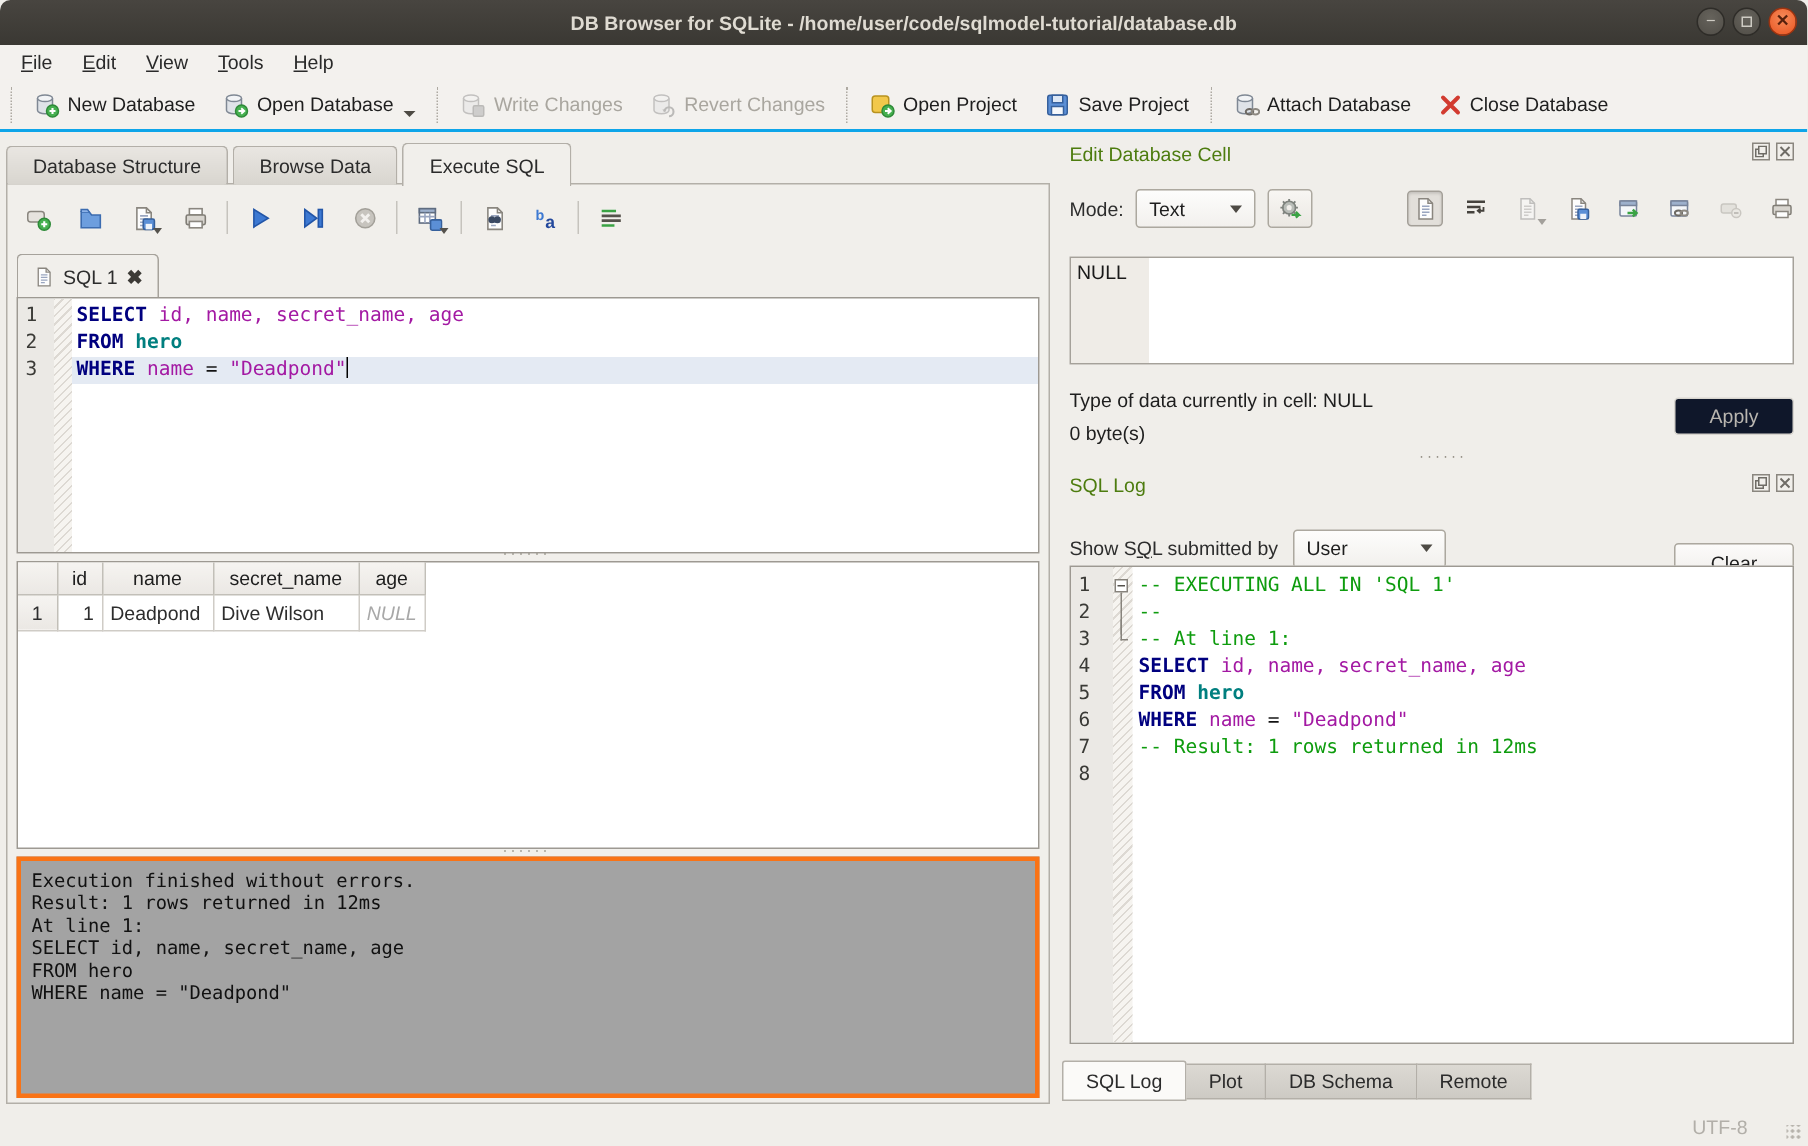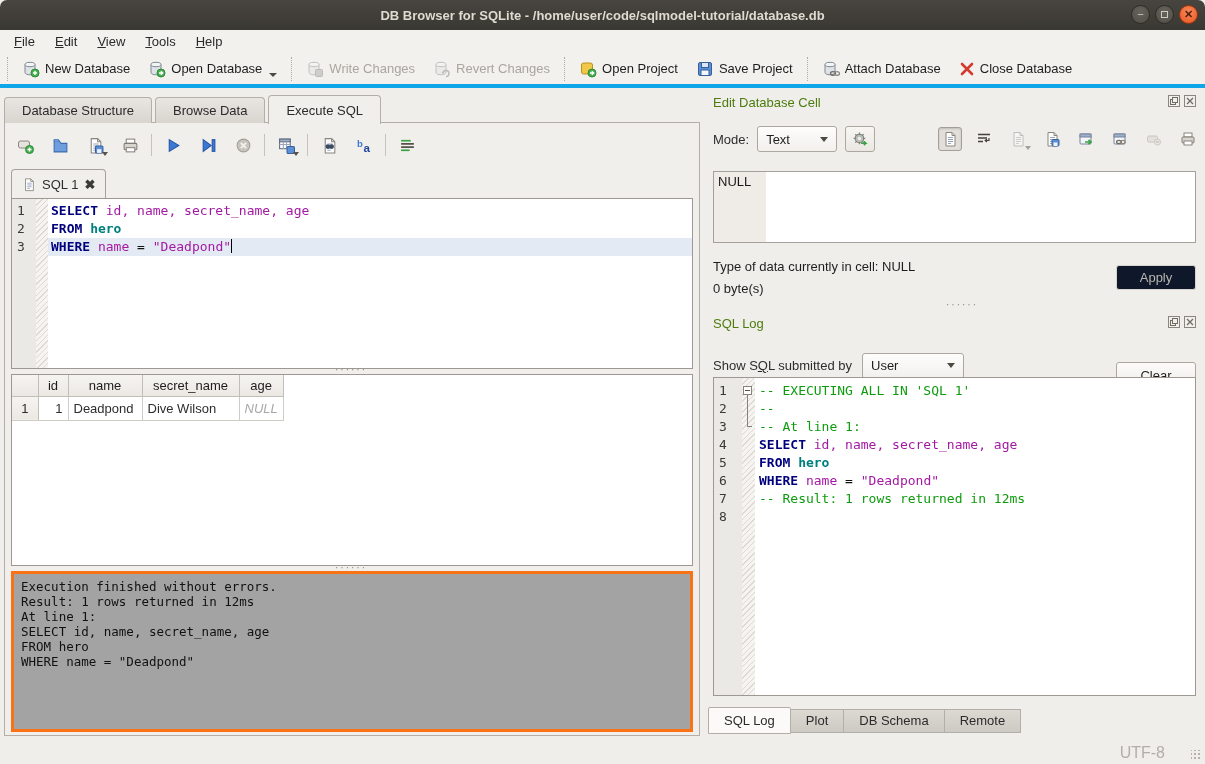--- a/index.html
+++ b/index.html
@@ -20,21 +20,21 @@
   .win-btn .sq { width:7px; height:7px; border:1.5px solid #cfccc4; }
 
   
   .menubar { position:absolute; left:0; top:30px; width:100%; height:23px; background:#f3f1ee;
     display:flex; align-items:center; padding-left:4px; }
   .menu-item { padding:3px 10px; color:#2a2a2a; }
   .mn { text-decoration:underline; }
 
   
   .toolbar { position:absolute; left:0; top:53px; width:100%; height:35px; background:#f3f1ee;
-    border-bottom:4px solid #0ea5e9; display:flex; align-items:center; padding:0 2px; }
+    border-bottom:2px solid #0ea5e9; display:flex; align-items:center; padding:0 2px; }
   .tb-sep { align-self:center; height:24px; border-left:1px dotted #aeaaa2; margin:0 5px; }
   .tb-btn { display:flex; align-items:center; gap:5px; padding:4px 9px; border-radius:3px; color:#1e1e1e; position:relative; }
   .tb-btn.disabled { color:#a9a69f; }
   .tb-btn.disabled svg { opacity:.45; filter:grayscale(1); }
   .tb-caret { width:0; height:0; border-left:4px solid transparent; border-right:4px solid transparent;
     border-top:4px solid #4d4a44; margin-left:2px; align-self:flex-end; margin-bottom:1px; }
 
   
   .left-pane { position:absolute; left:0; top:88px; width:705px; height:652px; }
   .main-tabs { position:absolute; left:4px; top:7px; display:flex; height:28px; z-index:3; }
@@ -140,21 +140,21 @@
 
   
   .dock-tabs { position:absolute; left:2px; top:619px; display:flex; align-items:flex-start; }
   .dock-tab { height:24px; margin-top:2px; padding:3px 15px 0 15px; background:linear-gradient(#dcd9d3,#cdcac4);
     border:1px solid #b3afa8; border-left:none; color:#2b2b2b; }
   .dock-tab:first-child { border-left:1px solid #b3afa8; }
   .dock-tab.active { background:#fbfaf8; height:27px; margin-top:0; padding-top:5px; border-radius:2px 2px 0 0; border-left:1px solid #b3afa8; }
 
   
   .statusbar { position:absolute; left:0; top:740px; width:100%; height:24px; }
-  .encoding { position:absolute; right:40px; top:4px; color:#b2afa9; font-size:16px; }
+  .encoding { position:absolute; right:40px; top:4px; color:#b2afa9; font-size:13px; }
   .grip { position:absolute; right:4px; bottom:4px; width:10px; height:10px;
     background-image:radial-gradient(circle, #b5b1aa 1px, transparent 1.2px); background-size:4px 4px; background-position:bottom right; }
 </style>
 </head>
 <body>
 
 <svg width="0" height="0" style="position:absolute">
   <defs>
     <g id="sym-db">
       <path d="M3 4.5v8c0 1.3 2.3 2.3 5 2.3s5-1 5-2.3v-8" fill="#dfe3e8" stroke="#7f8894" stroke-width="1"></path>

